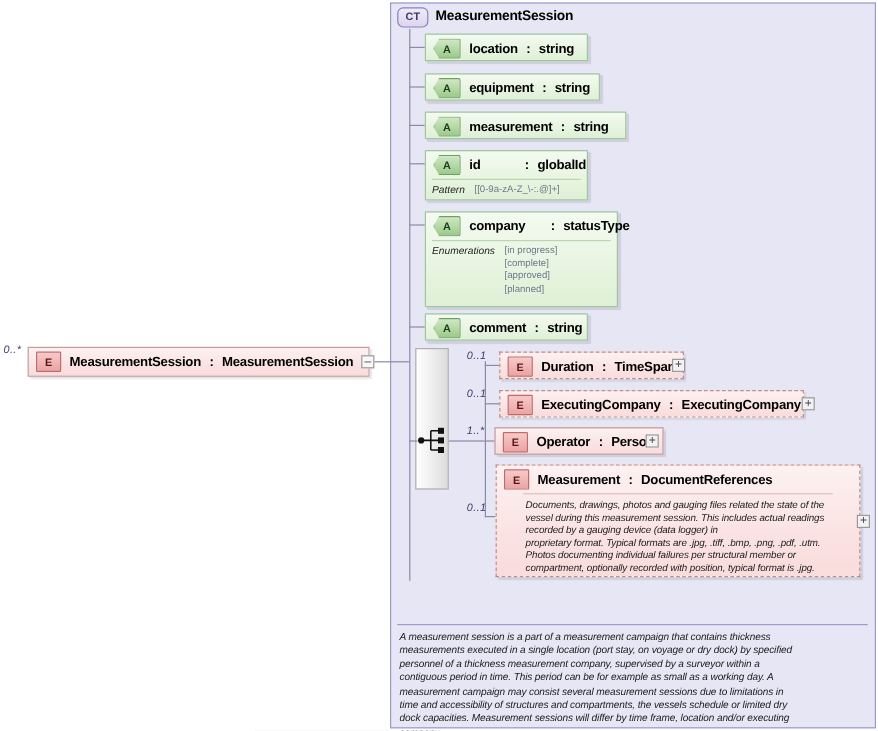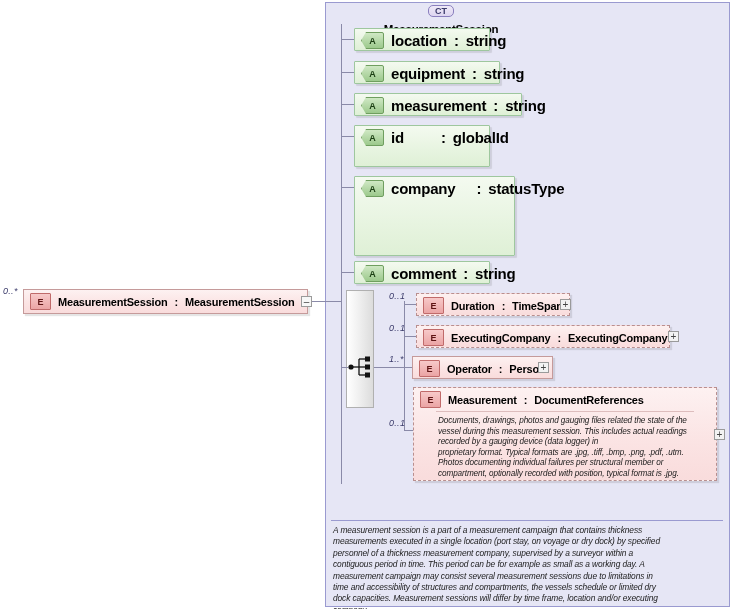--- a/index.html
+++ b/index.html
@@ -8,21 +8,21 @@
     background:#ffffff;
     font-family:"Liberation Sans", sans-serif;
     font-size:11px;
     color:#000;
     overflow:hidden;
     position:relative;
   }
   .canvas{position:absolute;left:0;top:0;width:732px;height:609px;}
 
   
-  .abs{position:absolute;box-sizing:border-box;flex-direction:column;}
+  .abs{position:absolute;box-sizing:border-box;}
 
   
   #ct-frame{
     left:325px;top:2px;width:405px;height:605px;
     border:1px solid #9a9ad0;
     background:#e6e6f5;
   }
 
   
   #ct-header{left:331px;top:5px;width:220px;height:18px;
@@ -46,21 +46,21 @@
   .attr-row{height:23px;display:flex;align-items:center;padding-left:6px;gap:7px;}
   .a-icon{
     width:21px;height:15px;flex:0 0 auto;
     background:linear-gradient(#cfe8c4,#9cc98c);
     border:1px solid #6f9e5f;
     display:flex;align-items:center;justify-content:center;
     font-size:9px;font-weight:bold;color:#1a3d12;
     clip-path:polygon(22% 0,100% 0,100% 100%,22% 100%,0 50%);
     border-radius:2px;
   }
-  .attr-name{font-size:15px;font-weight:bold;color:#000;letter-spacing:-0.2px;white-space:nowrap;}
+  .attr-name{font-size:11px;font-weight:bold;color:#000;letter-spacing:-0.2px;white-space:nowrap;}
   .facet-wrap{border-top:1px solid #b9d6b0;margin:0 5px;padding:3px 0 4px 0;display:flex;gap:8px;}
   .facet-label{font-style:italic;font-size:8.5px;color:#222;flex:0 0 auto;white-space:nowrap;}
   .facet-vals{font-size:8px;color:#6a7a8a;line-height:10.5px;white-space:pre;}
 
   
   .elem-box{
     border:1px dashed #b98f8f;
     background:linear-gradient(180deg,#fdf1f1 0%,#fbe3e3 60%,#f9dcdc 100%);
     box-shadow:2px 2px 1px rgba(0,0,0,0.10);
   }
@@ -192,29 +192,40 @@
   </div>
 
   <div class="abs hline" style="left:341px;top:136px;width:13px;"></div>
   <div class="abs attr-box" style="left:354px;top:125px;width:136px;height:42px;">
     <div class="attr-row">
       <div class="a-icon">A</div>
       <div class="attr-name">id</div>
       <div class="attr-name" style="margin-left:30px;">:</div>
       <div class="attr-name">globalId</div>
     </div>
+    <div class="facet-wrap">
+      <div class="facet-label">Pattern</div>
+      <div class="facet-vals">[[0-9a-zA-Z_\-:.@]+]</div>
+    </div>
   </div>
 
   <div class="abs hline" style="left:341px;top:187px;width:13px;"></div>
   <div class="abs attr-box" style="left:354px;top:176px;width:161px;height:80px;">
     <div class="attr-row">
       <div class="a-icon">A</div>
       <div class="attr-name">company</div>
       <div class="attr-name" style="margin-left:14px;">:</div>
       <div class="attr-name">statusType</div>
+    </div>
+    <div class="facet-wrap">
+      <div class="facet-label">Enumerations</div>
+      <div class="facet-vals">[in progress]
+[complete]
+[approved]
+[planned]</div>
     </div>
   </div>
 
   <div class="abs hline" style="left:341px;top:272px;width:13px;"></div>
   <div class="abs attr-box" style="left:354px;top:261px;width:136px;height:23px;">
     <div class="attr-row">
       <div class="a-icon">A</div>
       <div class="attr-name">comment</div>
       <div class="attr-name">:</div>
       <div class="attr-name">string</div>

